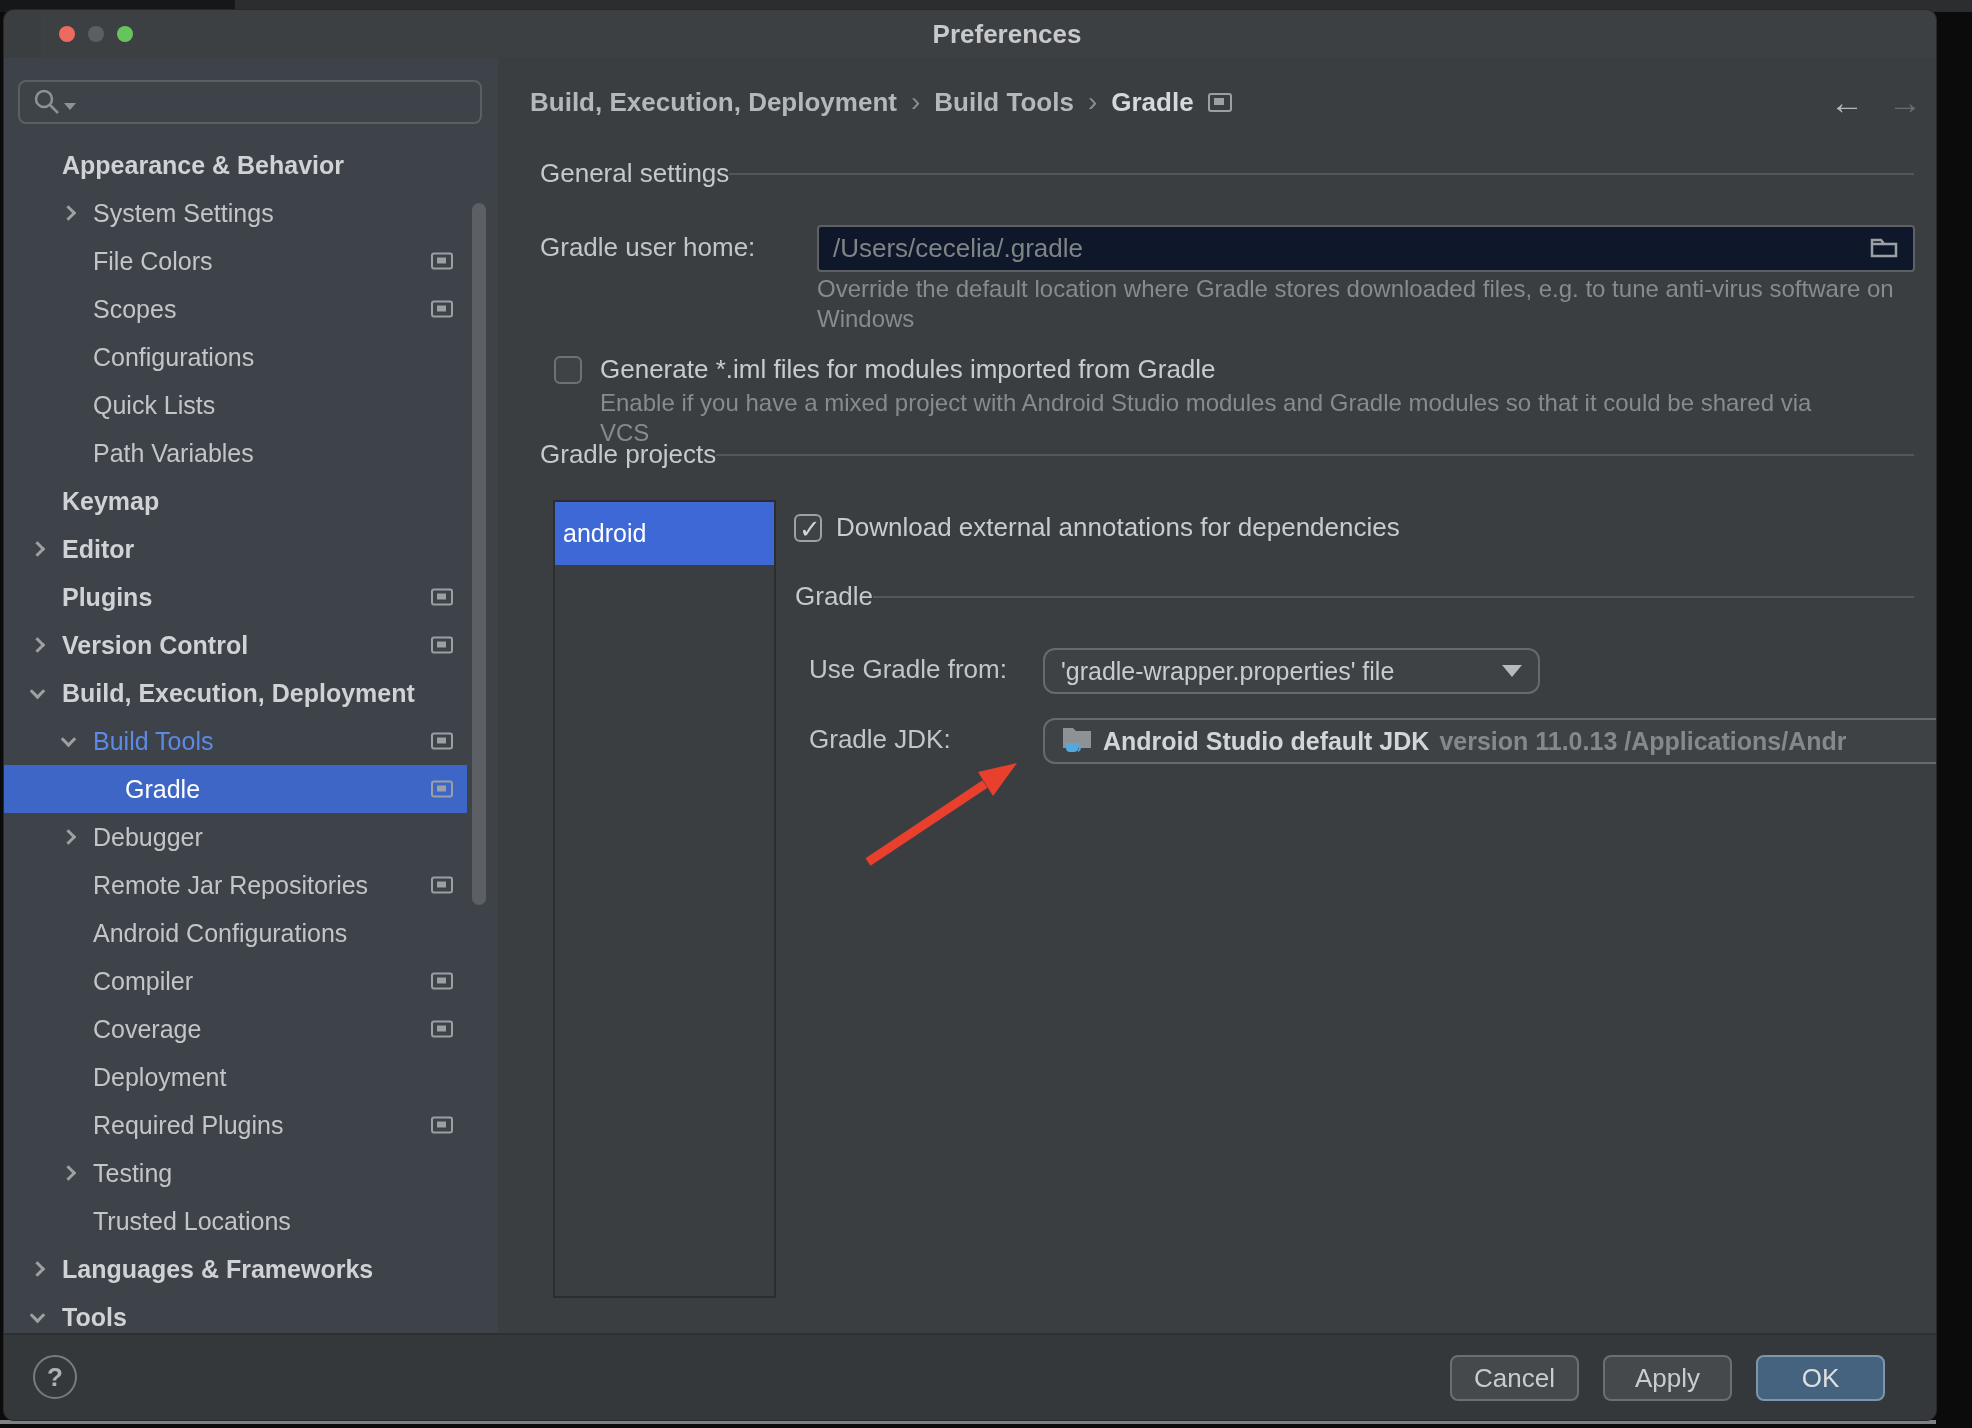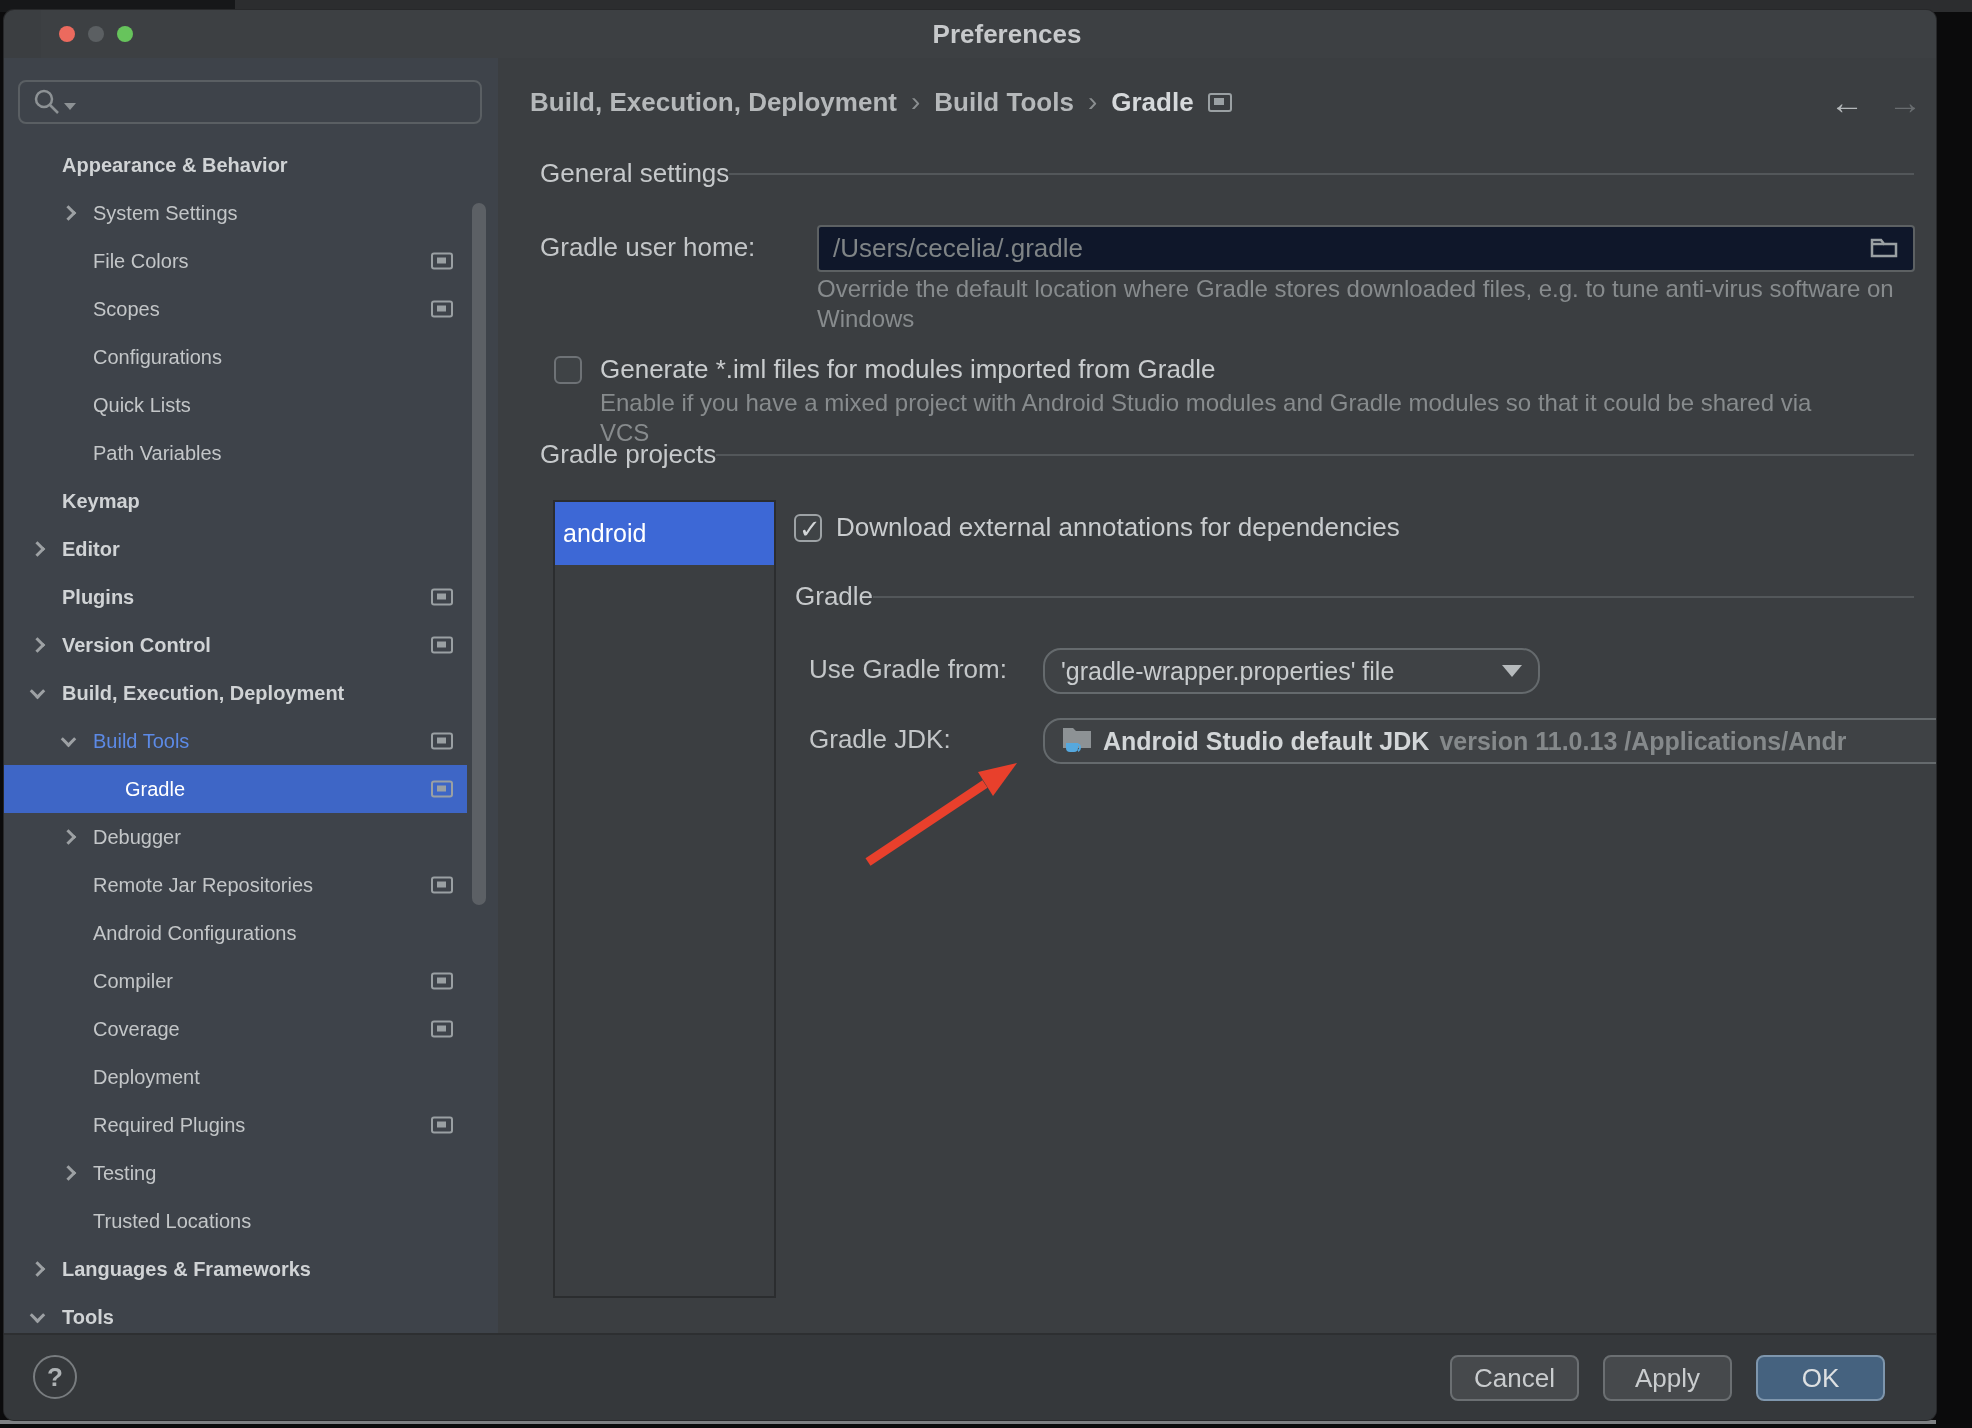--- a/index.html
+++ b/index.html
@@ -27,21 +27,21 @@
   .search-box{ position:absolute; left:14px; top:22px; width:464px; height:44px;
                border:2px solid #5a5f63; border-radius:8px; display:flex; align-items:center; padding-left:12px; }
   .search-box input{ background:transparent; border:none; outline:none; color:#ced1d3; font-size:24px;
                      font-family:"Liberation Sans",sans-serif; flex:1; min-width:0; }
   .search-glyph{ display:flex; align-items:center; gap:2px; margin-right:8px; }
   .search-caret{ width:0; height:0; border-left:6px solid transparent; border-right:6px solid transparent;
                  border-top:7px solid #8d9295; margin-top:8px; }
 
   .side-items{ position:absolute; left:0; top:83px; width:100%; display:flex; flex-direction:column; }
   .side-item{ position:relative; height:48px; width:463px; display:flex; align-items:center;
-              color:#c3c6c8; font-size:20px; cursor:default; }
+              color:#c3c6c8; font-size:25px; cursor:default; }
   .side-item.lv0{ padding-left:58px; } .side-item.lv1{ padding-left:89px; } .side-item.lv2{ padding-left:121px; }
   .side-item.bold{ font-weight:700; color:#d0d3d5; }
   .side-item.accent{ color:var(--c-accent-blue); }
   .side-item.selected{ background:var(--c-selection-blue); color:#ffffff; }
   .chev{ position:absolute; top:50%; width:11px; height:11px;
          border-right:3px solid #9da1a4; border-bottom:3px solid #9da1a4; }
   .lv0 > .chev{ left:28px; } .lv1 > .chev{ left:59px; }
   .chev.right{ transform:translateY(-50%) rotate(-45deg); }
   .chev.down{ transform:translateY(-65%) rotate(45deg); }
   .winicon{ position:absolute; right:14px; top:50%; transform:translateY(-50%);
@@ -78,21 +78,21 @@
              background:#3f4346; }
   .checkbox.checked{ border-color:#9da2a5; }
   .checkbox.checked::after{ content:"✓"; position:absolute; left:3px; top:-2px; color:#d2d5d7; font-size:26px; }
   .cb-label{ position:absolute; color:#c9ccce; font-size:26px; }
 
   .listbox{ position:absolute; left:55px; top:442px; width:223px; height:798px;
             border:2px solid #2b2d2f; background:#3b3e41; }
   .list-row{ height:63px; display:flex; align-items:center; padding-left:8px; color:#c3c6c8; font-size:25px; }
   .list-row.selected{ background:var(--c-list-selection-blue); color:#ffffff; }
 
-  .dropdown{ position:absolute; height:46px; background:#3f4245; border:2px solid #656a6d; border-radius:18px;
+  .dropdown{ position:absolute; height:46px; background:#3f4245; border:2px solid #656a6d; border-radius:12px;
              display:flex; align-items:center; padding:0 16px; color:#c9ccce; font-size:25px; }
   .dropdown .caret{ width:0; height:0; border-left:10px solid transparent; border-right:10px solid transparent;
                     border-top:12px solid #b6babc; margin-left:auto; }
   .dd-value{ white-space:nowrap; overflow:hidden; }
   .dd-detail{ color:#85898b; margin-left:10px; white-space:nowrap; overflow:hidden; }
   .jdk-icon{ margin-right:10px; flex:0 0 auto; }
 
   .annot-arrow{ position:absolute; left:346px; top:692px; width:190px; height:130px; pointer-events:none; }
 
   

